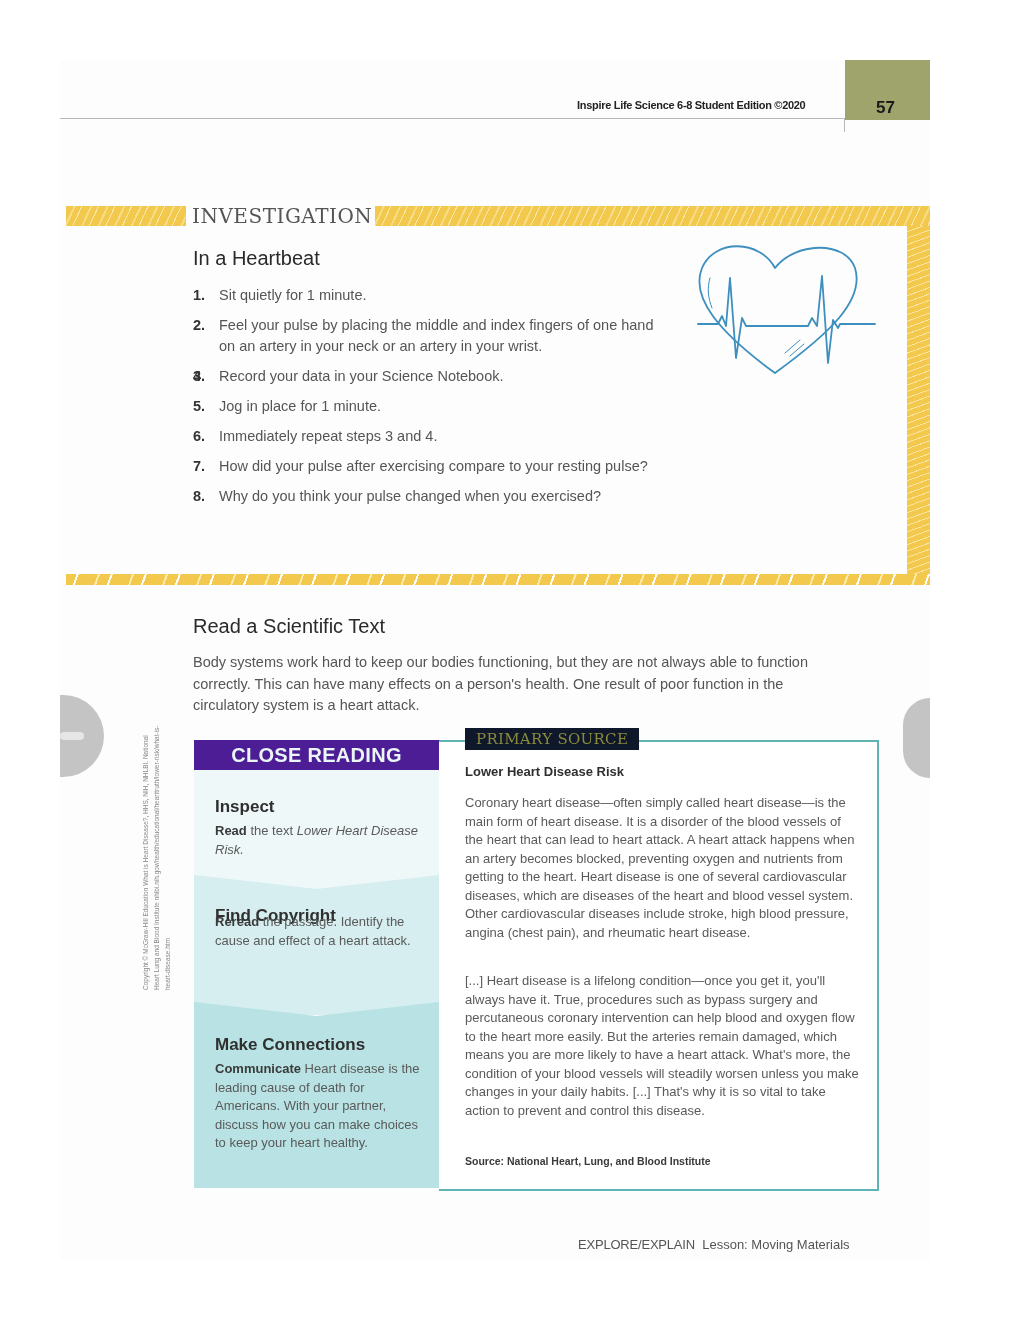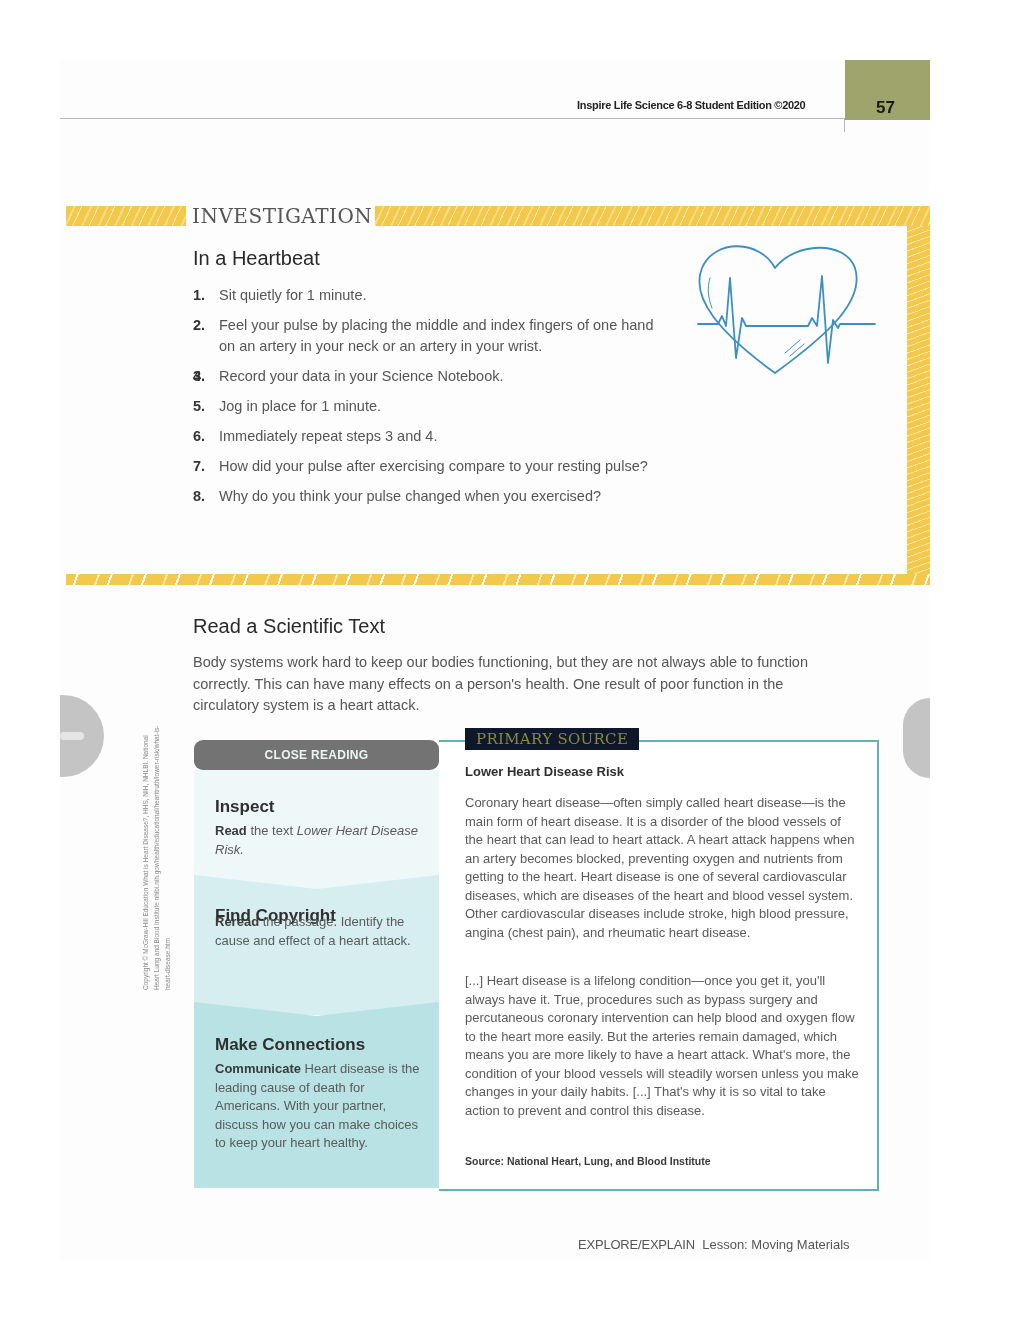--- a/index.html
+++ b/index.html
@@ -26,22 +26,22 @@
   .steps li { position:relative; padding-left:26px; font-size:14.5px; line-height:21px; color:#555; margin-bottom:9px; }
   .steps li .num { position:absolute; left:0; top:0; font-weight:bold; color:#333; }
   .heart { position:absolute; left:690px; top:238px; width:190px; height:150px; }
 
   
   .sci-heading { position:absolute; left:193px; top:615px; font-size:20px; color:#2a2a2a; }
   .sci-intro { position:absolute; left:193px; top:652px; width:640px; font-size:14.5px; line-height:21.5px; color:#555; }
 
   
   .cr-panel { position:absolute; left:194px; top:740px; width:245px; height:448px; }
-  .cr-header { position:absolute; left:0; top:0; width:245px; height:30px; background:#737373; color:#eaf6f6;
-               font-size:12px; font-weight:bold; text-align:center; line-height:30px; letter-spacing:0.3px;border-radius:9px; }
+  .cr-header { position:absolute; left:0; top:0; width:245px; height:30px; background:#4c1d95; color:#eaf6f6;
+               font-size:20px; font-weight:bold; text-align:center; line-height:30px; letter-spacing:0.3px; }
   .cr-sec1 { position:absolute; left:0; top:30px; width:245px; height:120px; background:#eef8f8; }
   .cr-sec2 { position:absolute; left:0; top:135px; width:245px; height:140px; background:#d6eeef;
              clip-path: polygon(0 0, 50% 14px, 100% 0, 100% 100%, 0 100%); }
   .cr-sec3 { position:absolute; left:0; top:262px; width:245px; height:186px; background:#b8e2e3;
              clip-path: polygon(0 0, 50% 14px, 100% 0, 100% 100%, 0 100%); }
   .cr-title { position:absolute; left:21px; font-size:17px; font-weight:bold; color:#2f2f2f; }
   .cr-text { position:absolute; left:21px; width:205px; font-size:13px; line-height:18.5px; color:#5a5a5a; }
   .cr-text b { color:#3a3a3a; }
 
   

